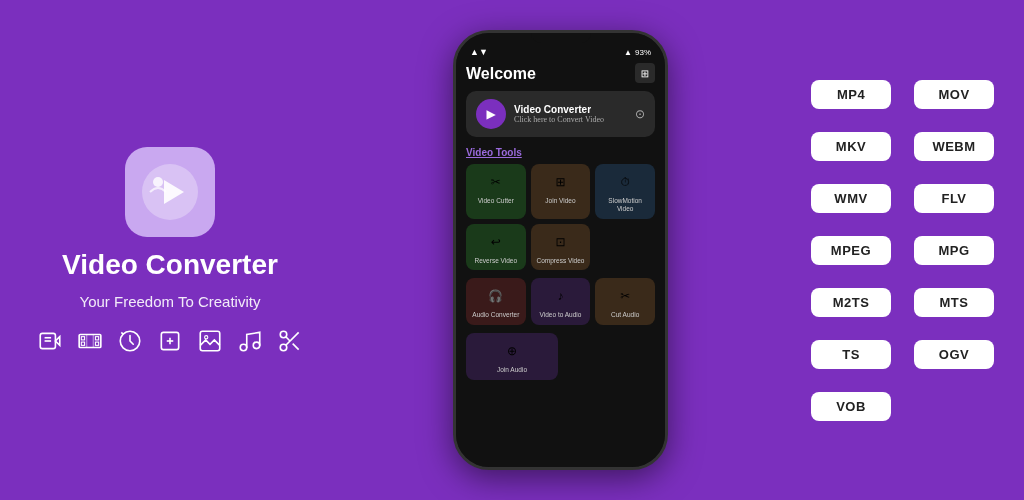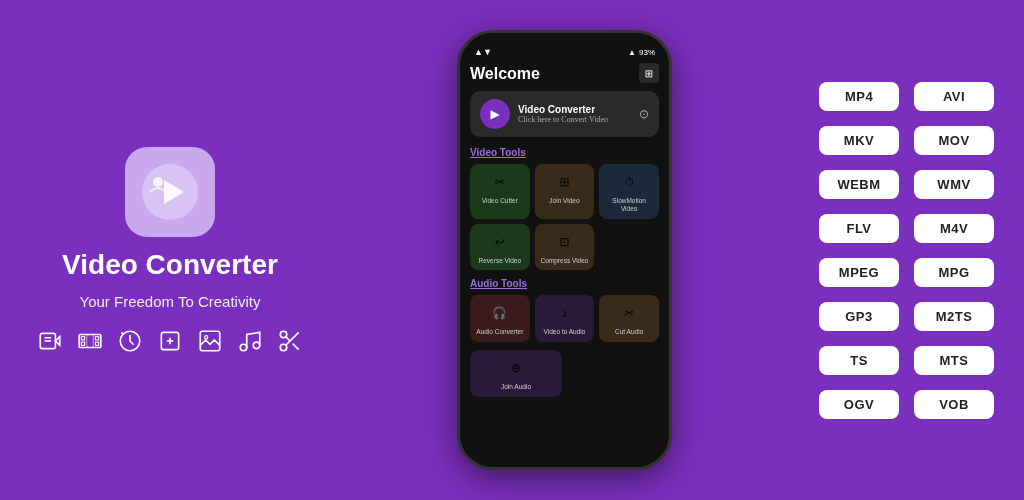--- a/index.html
+++ b/index.html
@@ -220,21 +220,21 @@
     .icon-green { background: #1a3a1a; }
     .icon-brown { background: #3a2a1a; }
     .icon-blue { background: #1a2a3a; }
     .icon-purple { background: #2a1a3a; }
     .icon-red { background: #3a1a1a; }
 
     
     .right-section {
       display: grid;
       grid-template-columns: repeat(2, 80px);
-      gap: 15px;
+      gap: 23px;
       align-content: center;
     }
     .format-badge {
       background: white;
       color: #222;
       font-size: 13px;
       font-weight: 700;
       text-align: center;
       padding: 7px 0;
       border-radius: 8px;
@@ -351,21 +351,20 @@
         <div class="tool-item icon-green">
           <div class="tool-icon">↩</div>
           <span class="tool-label">Reverse Video</span>
         </div>
         <div class="tool-item icon-brown">
           <div class="tool-icon">⊡</div>
           <span class="tool-label">Compress Video</span>
         </div>
       </div>
 
-      <div class="section-title">Audio Tools</div>
       <div class="tools-grid">
         <div class="tool-item icon-red">
           <div class="tool-icon">🎧</div>
           <span class="tool-label">Audio Converter</span>
         </div>
         <div class="tool-item icon-purple">
           <div class="tool-icon">♪</div>
           <span class="tool-label">Video to Audio</span>
         </div>
         <div class="tool-item icon-brown">
@@ -378,28 +377,25 @@
           <div class="tool-icon">⊕</div>
           <span class="tool-label">Join Audio</span>
         </div>
       </div>
     </div>
   </div>
 </div>
 
 <div class="right-section" id="format-list">
     <div class="format-badge">MP4</div>
-    <div class="format-badge">AVI</div>
+    <div class="format-badge">MOV</div>
     <div class="format-badge">MKV</div>
-    <div class="format-badge">MOV</div>
     <div class="format-badge">WEBM</div>
     <div class="format-badge">WMV</div>
     <div class="format-badge">FLV</div>
-    <div class="format-badge">M4V</div>
     <div class="format-badge">MPEG</div>
     <div class="format-badge">MPG</div>
-    <div class="format-badge">GP3</div>
     <div class="format-badge">M2TS</div>
+    <div class="format-badge">MTS</div>
     <div class="format-badge">TS</div>
-    <div class="format-badge">MTS</div>
     <div class="format-badge">OGV</div>
     <div class="format-badge">VOB</div>
   </div>
 
 </body></html>

